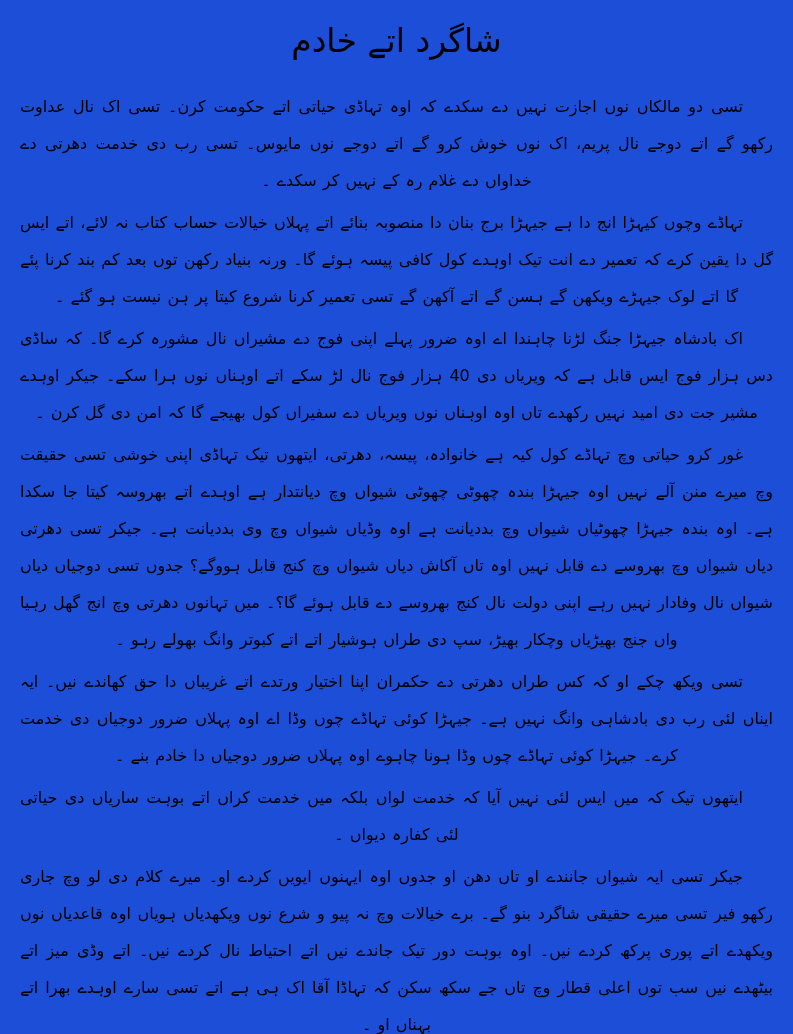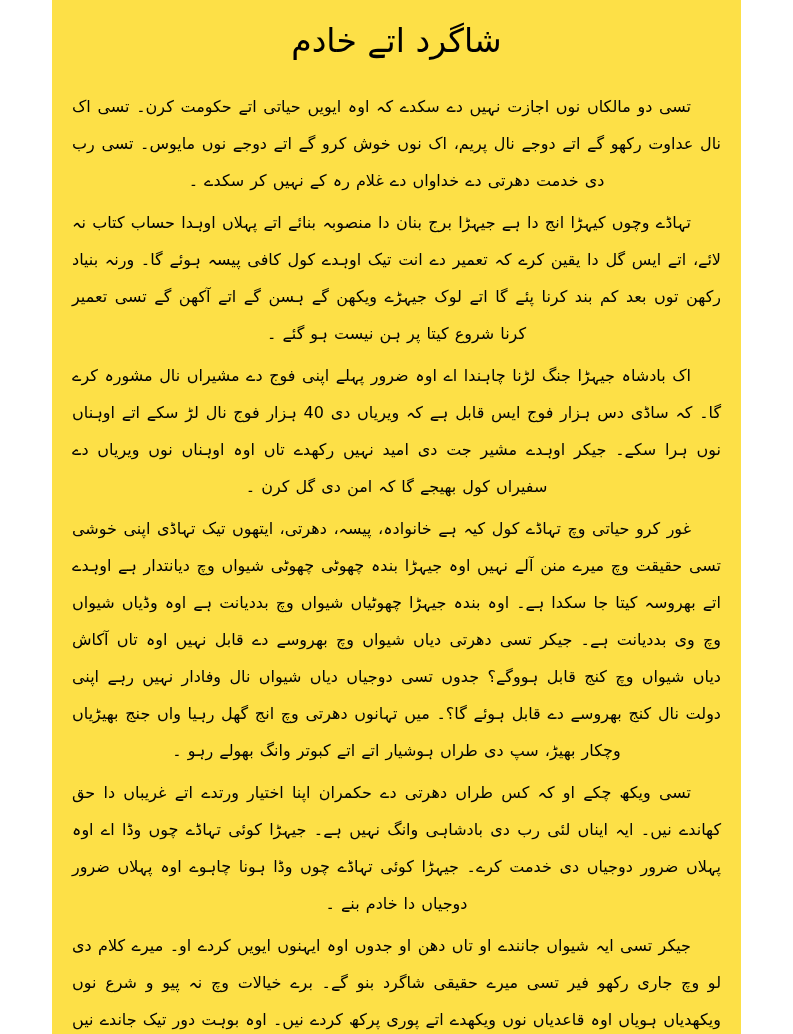--- a/index.html
+++ b/index.html
@@ -2,24 +2,24 @@
 <html lang="pa" dir="rtl"><head>
 <meta charset="utf-8">
 <style>
   html, body {
     margin: 0;
     padding: 0;
     background: #ffffff;
   }
   .page {
     position: relative;
-    width: 689px;
+    width: 793px;
     height: 1034px;
     margin: 0 auto;
-    background: #fde047;
+    background: #1d4ed8;
     box-sizing: border-box;
     padding: 10px 20px 12px 20px;
     direction: rtl;
     font-family: "DejaVu Sans", sans-serif;
     color: #000000;
     overflow: hidden;
   }
   .doc-title {
     text-align: center;
     font-size: 33px;
@@ -38,21 +38,22 @@
     word-spacing: 1px;
   }
 </style>
 </head>
 <body>
 
 <div class="page">
   <h1 class="doc-title">شاگرد اتے خادم</h1>
 
   <div class="doc-body">
-    <p class="para">تسی دو مالکاں نوں اجازت نہیں دے سکدے کہ اوہ ایویں حیاتی اتے حکومت کرن۔ تسی اک نال عداوت رکھو گے اتے دوجے نال پریم، اک نوں خوش کرو گے اتے دوجے نوں مایوس۔ تسی رب دی خدمت دھرتی دے خداواں دے غلام رہ کے نہیں کر سکدے ۔</p>
-    <p class="para">تہاڈے وچوں کیہڑا انج دا ہے جیہڑا برج بنان دا منصوبہ بنائے اتے پہلاں اوہدا حساب کتاب نہ لائے، اتے ایس گل دا یقین کرے کہ تعمیر دے انت تیک اوہدے کول کافی پیسہ ہوئے گا۔ ورنہ بنیاد رکھن توں بعد کم بند کرنا پئے گا اتے لوک جیہڑے ویکھن گے ہسن گے اتے آکھن گے تسی تعمیر کرنا شروع کیتا پر ہن نیست ہو گئے ۔</p>
+    <p class="para">تسی دو مالکاں نوں اجازت نہیں دے سکدے کہ اوہ تہاڈی حیاتی اتے حکومت کرن۔ تسی اک نال عداوت رکھو گے اتے دوجے نال پریم، اک نوں خوش کرو گے اتے دوجے نوں مایوس۔ تسی رب دی خدمت دھرتی دے خداواں دے غلام رہ کے نہیں کر سکدے ۔</p>
+    <p class="para">تہاڈے وچوں کیہڑا انج دا ہے جیہڑا برج بنان دا منصوبہ بنائے اتے پہلاں خیالات حساب کتاب نہ لائے، اتے ایس گل دا یقین کرے کہ تعمیر دے انت تیک اوہدے کول کافی پیسہ ہوئے گا۔ ورنہ بنیاد رکھن توں بعد کم بند کرنا پئے گا اتے لوک جیہڑے ویکھن گے ہسن گے اتے آکھن گے تسی تعمیر کرنا شروع کیتا پر ہن نیست ہو گئے ۔</p>
     <p class="para">اک بادشاہ جیہڑا جنگ لڑنا چاہندا اے اوہ ضرور پہلے اپنی فوج دے مشیراں نال مشورہ کرے گا۔ کہ ساڈی دس ہزار فوج ایس قابل ہے کہ ویریاں دی 40 ہزار فوج نال لڑ سکے اتے اوہناں نوں ہرا سکے۔ جیکر اوہدے مشیر جت دی امید نہیں رکھدے تاں اوہ اوہناں نوں ویریاں دے سفیراں کول بھیجے گا کہ امن دی گل کرن ۔</p>
     <p class="para">غور کرو حیاتی وچ تہاڈے کول کیہ ہے خانوادہ، پیسہ، دھرتی، ایتھوں تیک تہاڈی اپنی خوشی تسی حقیقت وچ میرے منن آلے نہیں اوہ جیہڑا بندہ چھوٹی چھوٹی شیواں وچ دیانتدار ہے اوہدے اتے بھروسہ کیتا جا سکدا ہے۔ اوہ بندہ جیہڑا چھوٹیاں شیواں وچ بددیانت ہے اوہ وڈیاں شیواں وچ وی بددیانت ہے۔ جیکر تسی دھرتی دیاں شیواں وچ بھروسے دے قابل نہیں اوہ تاں آکاش دیاں شیواں وچ کنج قابل ہووگے؟ جدوں تسی دوجیاں دیاں شیواں نال وفادار نہیں رہے اپنی دولت نال کنج بھروسے دے قابل ہوئے گا؟۔ میں تہانوں دھرتی وچ انج گھل رہیا واں جنج بھیڑیاں وچکار بھیڑ، سپ دی طراں ہوشیار اتے اتے کبوتر وانگ بھولے رہو ۔</p>
     <p class="para">تسی ویکھ چکے او کہ کس طراں دھرتی دے حکمران اپنا اختیار ورتدے اتے غریباں دا حق کھاندے نیں۔ ایہ ایناں لئی رب دی بادشاہی وانگ نہیں ہے۔ جیہڑا کوئی تہاڈے چوں وڈا اے اوہ پہلاں ضرور دوجیاں دی خدمت کرے۔ جیہڑا کوئی تہاڈے چوں وڈا ہونا چاہوے اوہ پہلاں ضرور دوجیاں دا خادم بنے ۔</p>
+    <p class="para">ایتھوں تیک کہ میں ایس لئی نہیں آیا کہ خدمت لواں بلکہ میں خدمت کراں اتے بوہت ساریاں دی حیاتی لئی کفارہ دیواں ۔</p>
     <p class="para">جیکر تسی ایہ شیواں جانندے او تاں دھن او جدوں اوہ ایہنوں ایویں کردے او۔ میرے کلام دی لو وچ جاری رکھو فیر تسی میرے حقیقی شاگرد بنو گے۔ برے خیالات وچ نہ پیو و شرع نوں ویکھدیاں ہویاں اوہ قاعدیاں نوں ویکھدے اتے پوری پرکھ کردے نیں۔ اوہ بوہت دور تیک جاندے نیں اتے احتیاط نال کردے نیں۔ اتے وڈی میز اتے بیٹھدے نیں سب توں اعلی قطار وچ تاں جے سکھ سکن کہ تہاڈا آقا اک ہی ہے اتے تسی سارے اوہدے بھرا اتے بہناں او ۔</p>
 
   </div>
 </div>
 
 </body></html>

